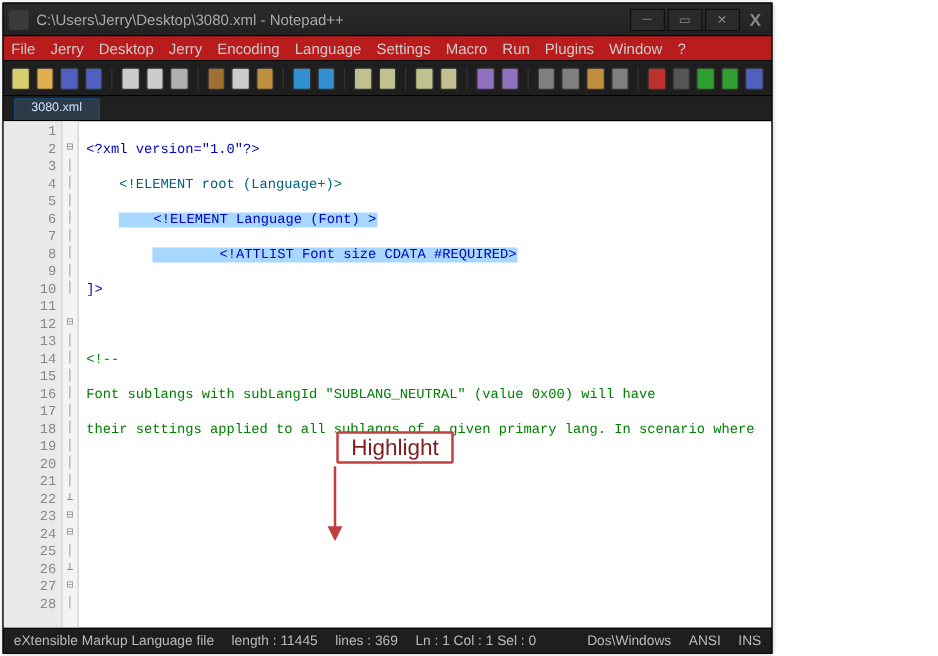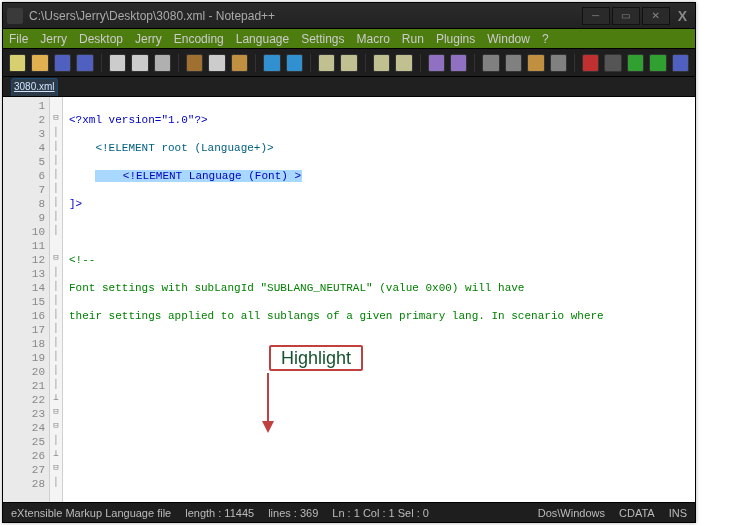--- a/index.html
+++ b/index.html
@@ -1,39 +1,39 @@
 <!DOCTYPE html>
 <html><head>
 <meta charset="utf-8">
 <style>
 * { margin: 0; padding: 0; box-sizing: border-box; }
 body { font-family: "Segoe UI", Tahoma, sans-serif; background: #fff; width: 750px; height: 525px; overflow: hidden; }
-.window { width: 694px; height: 521px; margin: 2px; border: 1px solid #000; background: #1a1a1a; display: flex; flex-direction: column; box-shadow: 0 0 4px rgba(0,0,0,.3);}
+.window { width: 616px; height: 521px; margin: 2px; border: 1px solid #000; background: #1a1a1a; display: flex; flex-direction: column; box-shadow: 0 0 4px rgba(0,0,0,.3);}
 .titlebar { height: 26px; background: linear-gradient(#2b2b2b, #222); display: flex; align-items: center; padding: 0 4px; color: #aaa; font-size: 12px; border-bottom: 1px solid #000; }
 .titlebar .icon { width: 16px; height: 16px; margin-right: 6px; background: #3a3a3a; border-radius: 2px; }
 .titlebar .title { flex: 1; }
 .titlebar .winbtn { width: 28px; height: 18px; background: #2a2a2a; margin-left: 2px; display: flex; align-items: center; justify-content: center; color: #888; font-size: 10px; border: 1px solid #111; }
 .titlebar .x-close { color: #888; margin-left: 8px; margin-right: 4px; font-size: 14px; font-weight: bold; cursor:pointer;}
-.menubar { height: 20px; background: #4d7c0f; display: flex; align-items: center; padding: 0 6px; gap: 12px; color: #ccc; font-size: 12px; border-bottom: 1px solid #000; }
+.menubar { height: 20px; background: #b91c1c; display: flex; align-items: center; padding: 0 6px; gap: 12px; color: #ccc; font-size: 12px; border-bottom: 1px solid #000; }
 .menubar span { cursor: default; }
 .toolbar { height: 28px; background: #1e1e1e; display: flex; align-items: center; padding: 0 6px; gap: 5px; border-bottom: 1px solid #000; }
 .tbtn { width: 18px; height: 18px; display: inline-block; border: 1px solid #333; border-radius: 2px; }
 .tsep { width: 1px; height: 18px; background: #333; margin: 0 2px; }
 .tabbar { height: 20px; background: #202020; display: flex; align-items: flex-end; padding-left: 8px; border-bottom: 1px solid #000; }
-.tab { height: 18px; background: #2d3a48; color: #cfe3ff; font-size: 10px; padding: 2px 2px; border: 1px solid #1a4a7a; border-bottom: none; border-radius: 3px 3px 0 0; text-decoration: underline; }
+.tab { height: 18px; background: #2d3a48; color: #cfe3ff; font-size: 10px; padding: 2px 13px; border: 1px solid #1a4a7a; border-bottom: none; border-radius: 3px 3px 0 0; }
 .editor { flex: 1; background: #fff; display: flex; font-family: Consolas, "Courier New", monospace; font-size: 11px; overflow: hidden; position: relative; }
 .gutter { width: 46px; background: #eaeaea; color: #888; text-align: right; padding: 2px 4px 0 0; line-height: 14px; user-select: none; }
 .fold { width: 14px; background: #f4f4f4; border-left: 1px solid #d0d0d0; border-right: 1px solid #d0d0d0; text-align: center; color: #888; line-height: 14px; font-size: 9px; }
 .code { flex: 1; padding: 2px 4px 0 6px; color: #000; line-height: 14px; white-space: pre; position: relative; }
 .code .row { height: 14px; }
 .tag { color: #0000c0; }
 .cmt { color: #008000; }
 .docattr { color: #006080; }
 .doc-hl { background: #a8d8ff; color: #0000c0; padding: 0 1px; }
-.callout { position: absolute; border: 2px solid #c04040; background: #fff; color: #14532d; font-size: 18px; font-family: Arial; padding: 4px 10px; border-radius: 2px; font-weight: 400;}
+.callout { position: absolute; border: 2px solid #c04040; background: #fff; color: #7f1d1d; font-size: 18px; font-family: Arial; padding: 4px 10px; border-radius: 2px; font-weight: 400;}
 .arrow { position: absolute; pointer-events: none; }
 .statusbar { height: 20px; background: #1e1e1e; color: #bbb; font-size: 11px; display: flex; align-items: center; padding: 0 8px; gap: 14px; border-top: 1px solid #000; }
 .statusbar .spacer { flex: 1; }
 </style>
 </head>
 <body>
 
 <div class="window">
   <div class="titlebar">
     <span class="icon"></span>
@@ -105,24 +105,25 @@
     <div class="gutter">
 1<br>2<br>3<br>4<br>5<br>6<br>7<br>8<br>9<br>10<br>11<br>12<br>13<br>14<br>15<br>16<br>17<br>18<br>19<br>20<br>21<br>22<br>23<br>24<br>25<br>26<br>27<br>28
     </div>
     <div class="fold">
 <br>⊟<br>│<br>│<br>│<br>│<br>│<br>│<br>│<br>│<br><br>⊟<br>│<br>│<br>│<br>│<br>│<br>│<br>│<br>│<br>│<br>⊥<br>⊟<br>⊟<br>│<br>⊥<br>⊟<br>│
     </div>
     <div class="code">
 <div class="row"><span class="tag">&lt;?xml version="1.0"?&gt;</span></div>
 <div class="row"><span class="docattr">    &lt;!ELEMENT root (Language+)&gt;</span></div>
 <div class="row">    <span class="doc-hl">    &lt;!ELEMENT Language (Font) &gt;</span></div>
+<div class="row">        <span class="doc-hl">        &lt;!ATTLIST Font size CDATA #REQUIRED&gt;</span></div>
 <div class="row"><span class="tag">]&gt;</span></div>
 <div class="row"></div>
 <div class="row"><span class="cmt">&lt;!--</span></div>
-<div class="row"><span class="cmt">Font settings with subLangId "SUBLANG_NEUTRAL" (value 0x00) will have</span></div>
+<div class="row"><span class="cmt">Font sublangs with subLangId "SUBLANG_NEUTRAL" (value 0x00) will have</span></div>
 <div class="row"><span class="cmt">their settings applied to all sublangs of a given primary lang. In scenario where</span></div>
 
 
 
 
 
 
 
 
 
@@ -139,16 +140,16 @@
     </div>
   </div>
 
   <div class="statusbar">
     <span>eXtensible Markup Language file</span>
     <span>length : 11445</span>
     <span>lines : 369</span>
     <span>Ln : 1   Col : 1   Sel : 0</span>
     <span class="spacer"></span>
     <span>Dos\Windows</span>
-    <span>CDATA</span>
+    <span>ANSI</span>
     <span>INS</span>
   </div>
 </div>
 
 </body></html>

